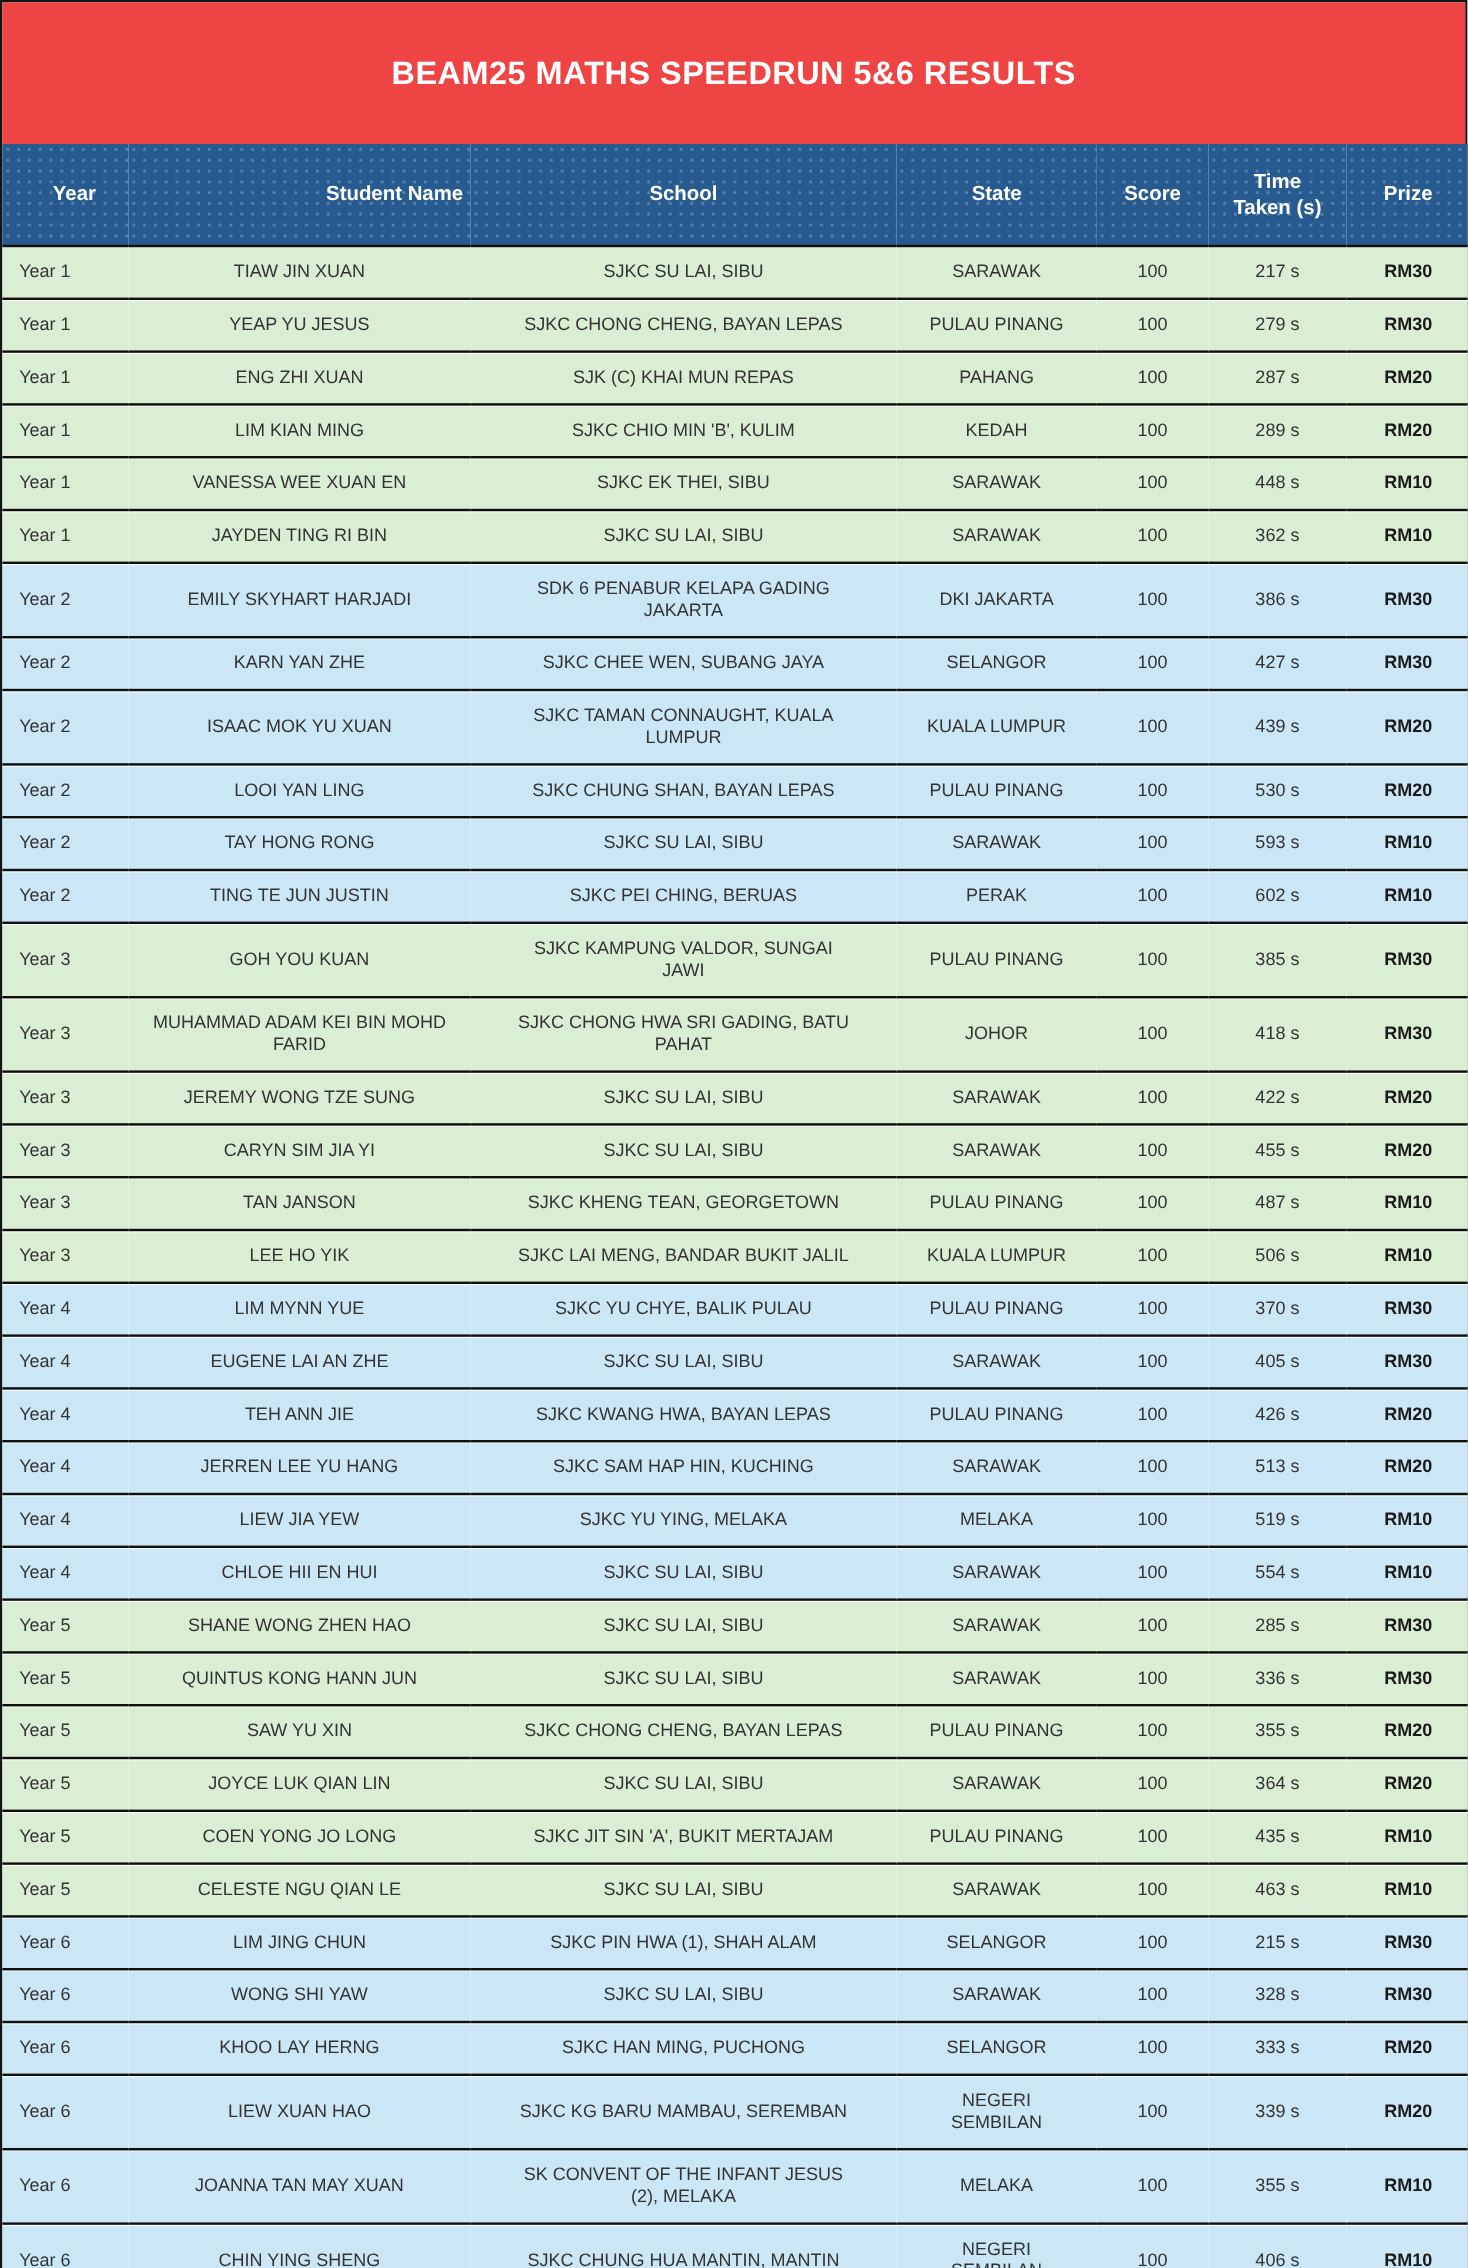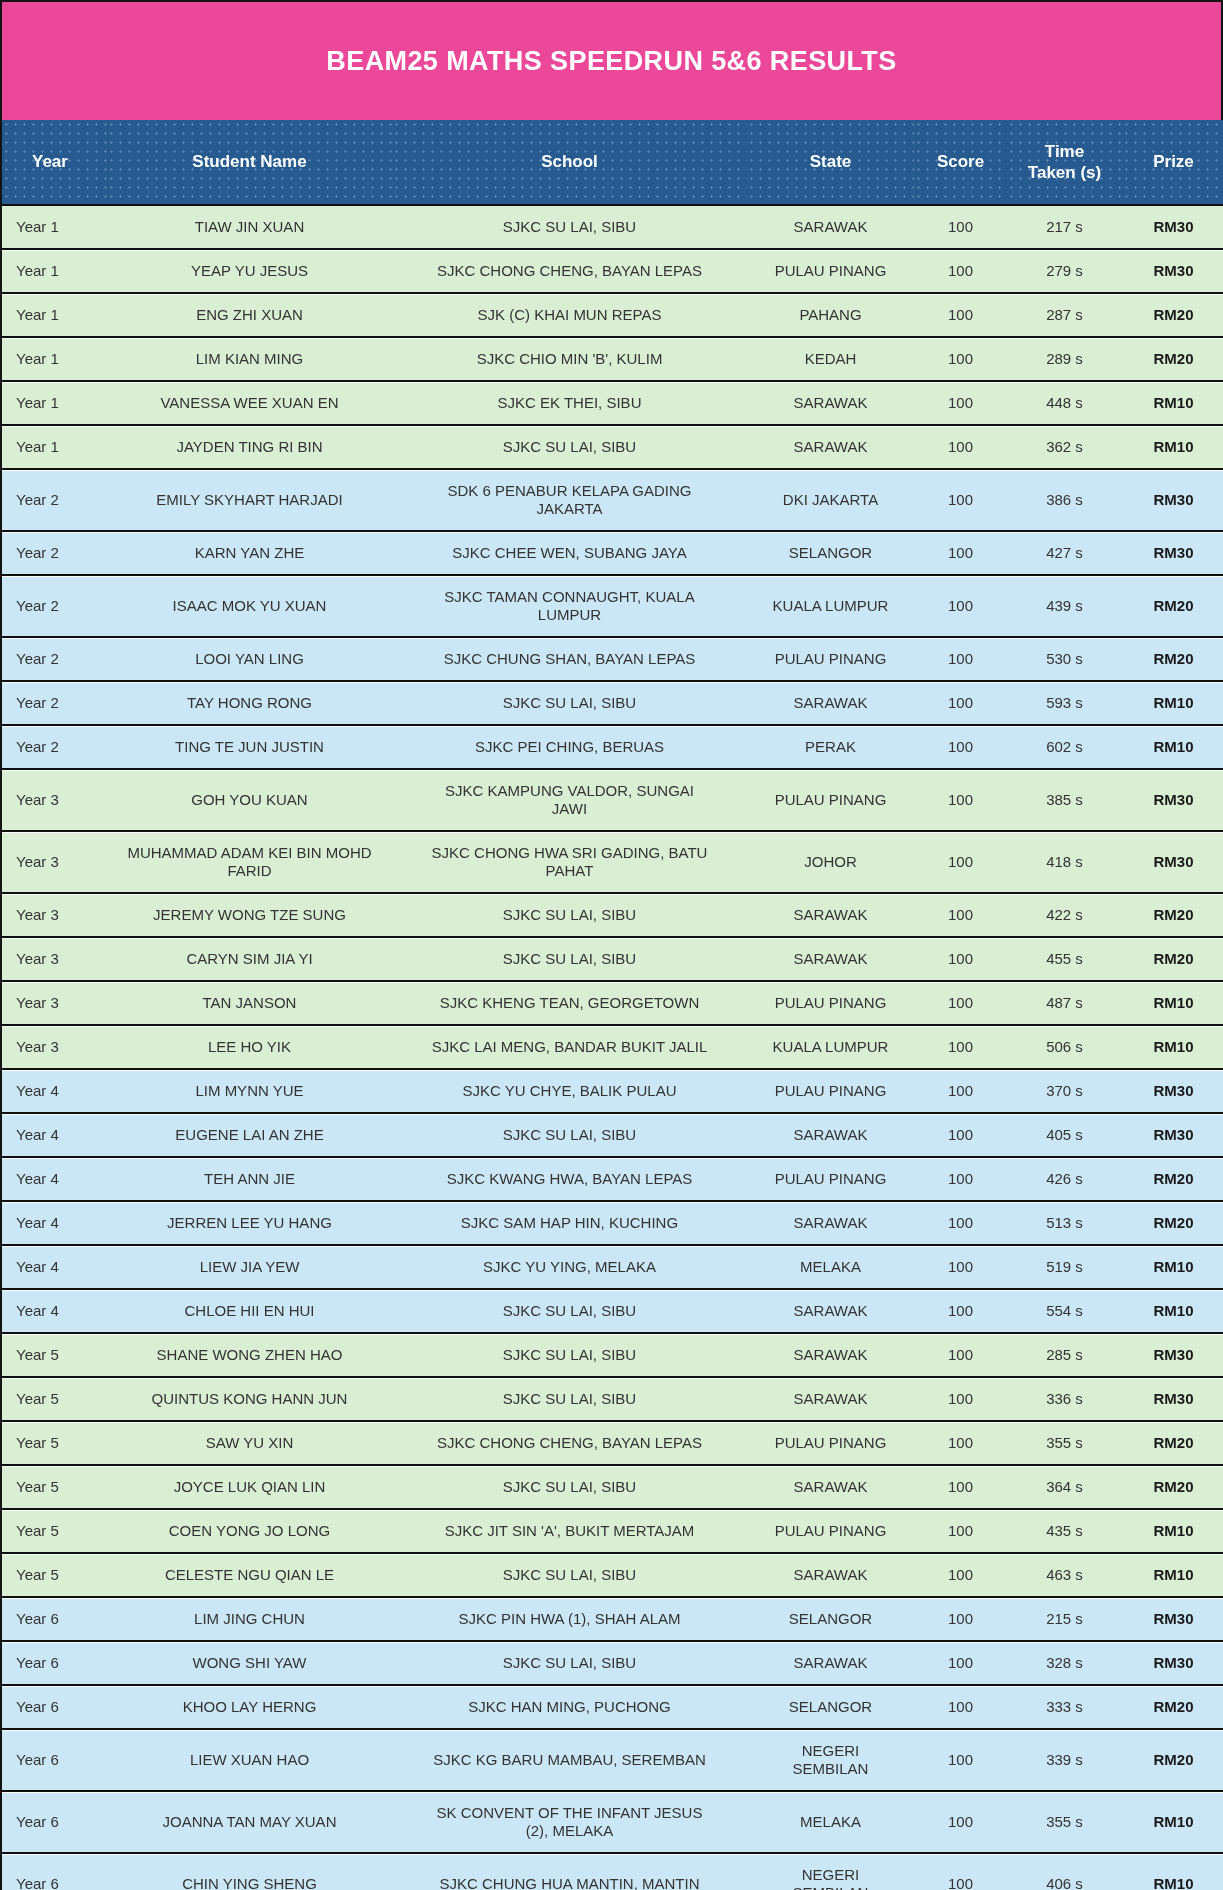--- a/index.html
+++ b/index.html
@@ -10,21 +10,21 @@
   .page{
     width:1223px;
     min-height:1890px;
     box-sizing:border-box;
     border:2px solid #141414;
     background:#ffffff;
   }
   
   .title-bar{
     height:118px;
-    background:#ec4899;
+    background:#ef4444;
     display:flex;
     align-items:center;
     justify-content:center;
   }
   .title-bar h1{
     margin:0;
     color:#ffffff;
     font-size:27px;
     font-weight:bold;
     letter-spacing:.4px;
@@ -50,22 +50,22 @@
     color:#ffffff;
     font-size:17px;
     font-weight:bold;
     height:85px;
     vertical-align:middle;
     text-align:center;
     border-bottom:2px solid #101010;
     padding:0 6px;
     box-sizing:border-box;
   }
-  thead th.year{ text-align:left; padding-left:30px; }
-  thead th.student{ text-align:center; padding-left:6px; }
+  thead th.year{ text-align:left; padding-left:42px; }
+  thead th.student{ text-align:right; padding-left:6px; }
   thead th.school{ text-align:center; padding-left:6px; }
   thead th.time{ padding:0 14px; line-height:1.25; }
 
   tbody td{
     font-size:15px;
     line-height:18px;
     color:#333333;
     text-align:center;
     vertical-align:middle;
     padding:12px 8px;

